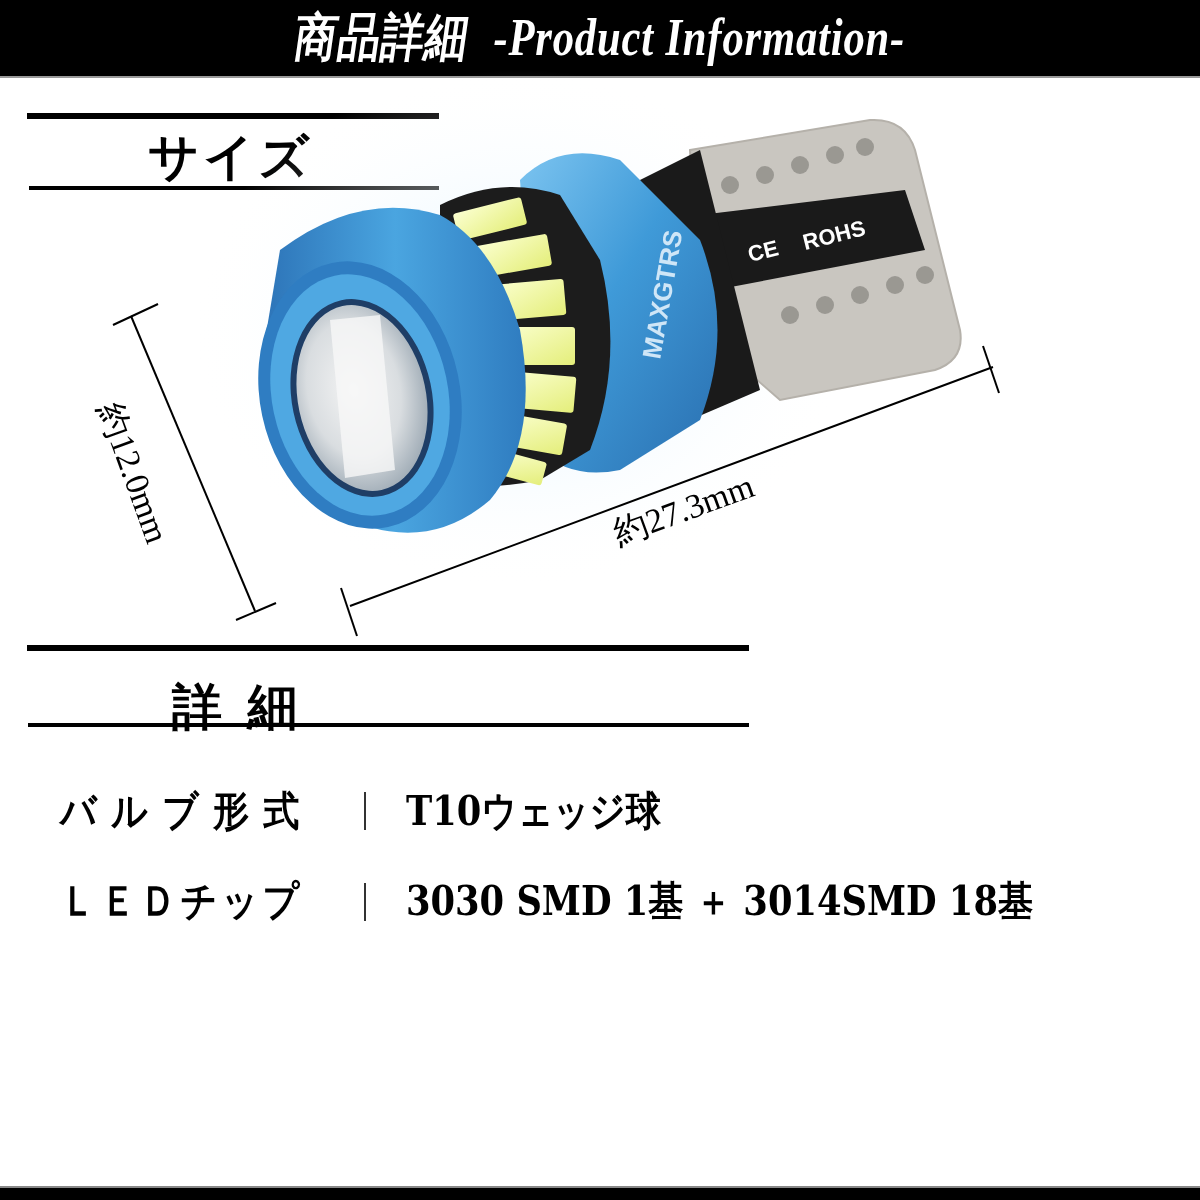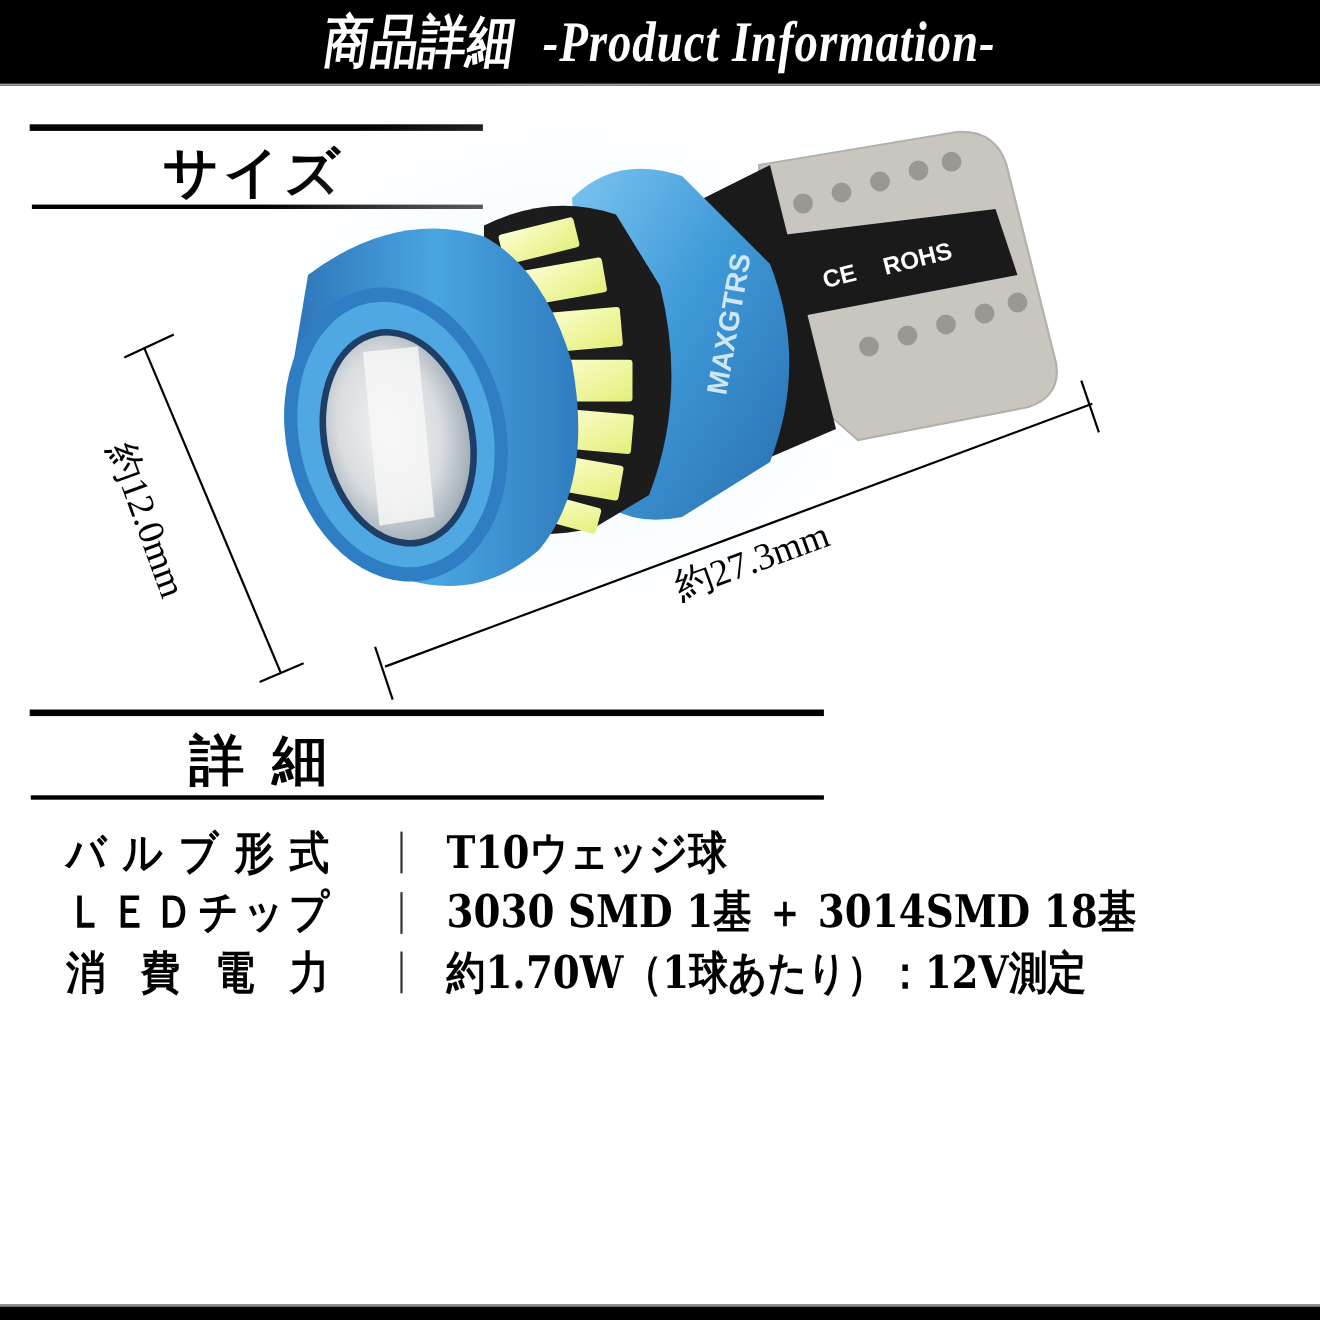--- a/index.html
+++ b/index.html
@@ -31,21 +31,21 @@
   
   .product { position:absolute; left:0; top:0; width:1200px; height:660px; pointer-events:none; }
   .product svg { position:absolute; left:0; top:0; }
 
   .dim-label {
     position:absolute; font-size:34px; white-space:nowrap;
     font-family:"Liberation Serif","DejaVu Serif",serif;
   }
 
   .spec-table { position:absolute; left:60px; top:748px; width:1140px; }
-  .spec-row { display:flex; align-items:center; height:54.5px; }
+  .spec-row { display:flex; align-items:center; height:54.5px;margin-top:36px; }
   .spec-label {
     width:272px; font-size:41px; font-weight:bold; text-align:justify;
     text-align-last:justify; transform:scaleX(0.88); transform-origin:left center;
     white-space:nowrap; font-family:"DejaVu Serif","Liberation Serif",serif;
   }
   .spec-sep {
     width:2px; height:38px; background:#333; margin-left:32px; margin-right:40px;
   }
   .spec-value {
     font-size:41px; font-weight:bold; white-space:nowrap;
@@ -154,34 +154,29 @@
       <line x1="341" y1="588" x2="357" y2="636"></line>
       <line x1="983" y1="346" x2="999" y2="393"></line>
     </g>
   </svg>
 </div>
 
 <div class="dim-label" style="left:60px; top:450px; transform:rotate(70deg); transform-origin:center center;">約12.0mm</div>
 <div class="dim-label" style="left:615px; top:512px; transform:rotate(-20deg); transform-origin:left center;">約27.3mm</div>
 
 <div class="rule" style="left:27px; top:645px; width:722px;"></div>
-<div class="section-title" style="left:172px; top:658px;">詳 細</div>
+<div class="section-title" style="left:172px; top:674px;">詳 細</div>
 <div class="rule thin" style="left:28px; top:723px; width:721px;"></div>
 
 <div class="spec-table">
   <div class="spec-row">
     <div class="spec-label">バルブ形式</div>
     <div class="spec-sep"></div>
     <div class="spec-value">T10ウェッジ球</div>
   </div>
   <div class="spec-row">
     <div class="spec-label">ＬＥＤチップ</div>
     <div class="spec-sep"></div>
     <div class="spec-value">3030 SMD 1基 ＋ 3014SMD 18基</div>
   </div>
-  <div class="spec-row">
-    <div class="spec-label">消費電力</div>
-    <div class="spec-sep"></div>
-    <div class="spec-value">約1.70W（1球あたり）：12V測定</div>
-  </div>
 </div>
 
 <div class="bottom-bar"></div>
 
 </body></html>

